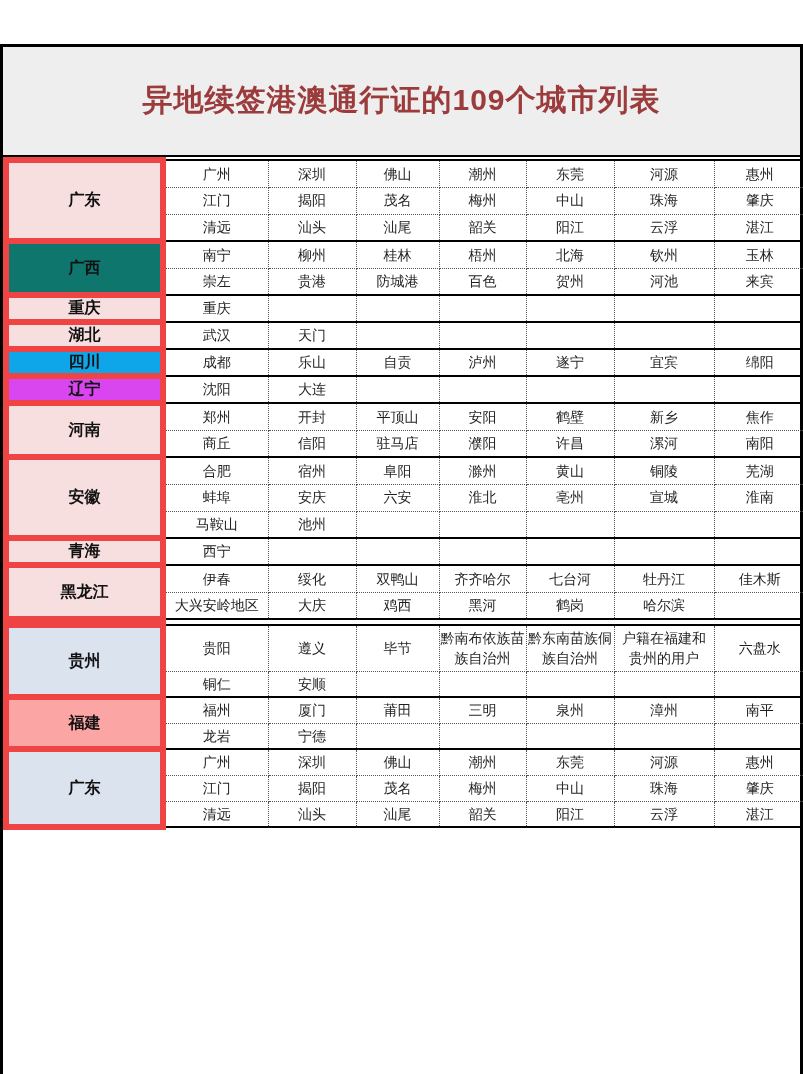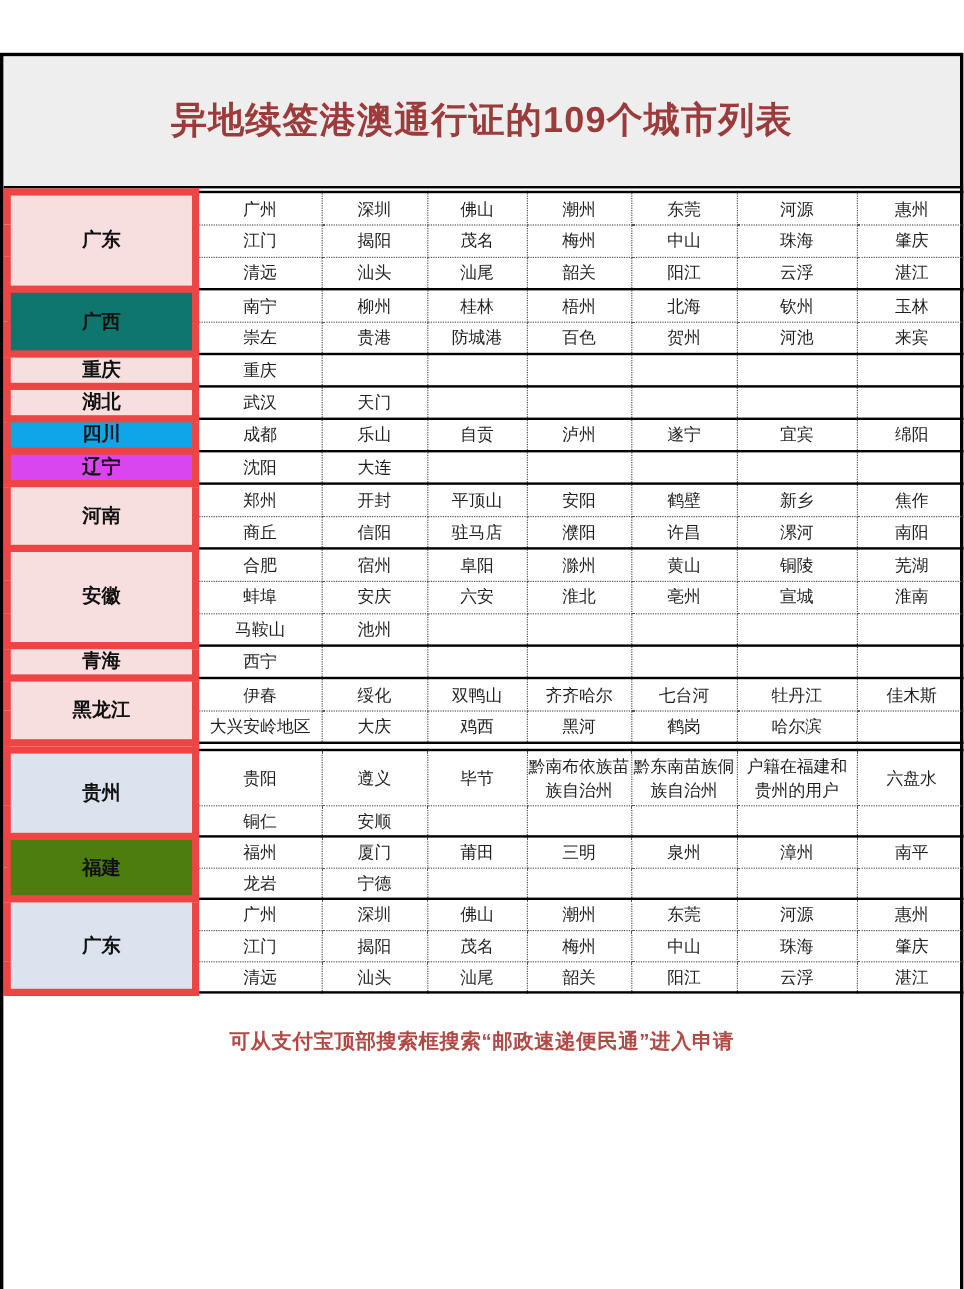--- a/index.html
+++ b/index.html
@@ -311,21 +311,21 @@
           <td class="city">安顺</td>
           <td class="city"></td>
           <td class="city"></td>
           <td class="city"></td>
           <td class="city"></td>
           <td class="city"></td>
         </tr>
       </tbody>
       <tbody>
         <tr>
-          <td class="prov" rowspan="2" style="background: #4d7c0f;">福建</td>
+          <td class="prov" rowspan="2" style="background: #fca5a5;">福建</td>
           <td class="city">福州</td>
           <td class="city">厦门</td>
           <td class="city">莆田</td>
           <td class="city">三明</td>
           <td class="city">泉州</td>
           <td class="city">漳州</td>
           <td class="city">南平</td>
         </tr>
         <tr>
           <td class="city">龙岩</td>
@@ -363,16 +363,15 @@
           <td class="city">汕尾</td>
           <td class="city">韶关</td>
           <td class="city">阳江</td>
           <td class="city">云浮</td>
           <td class="city">湛江</td>
         </tr>
       </tbody>
     </table>
 
   <div class="note note3">
-    <div>可从支付宝顶部搜索框搜索“邮政速递便民通”进入申请</div>
   </div>
 
 </div>
 
 </body></html>

